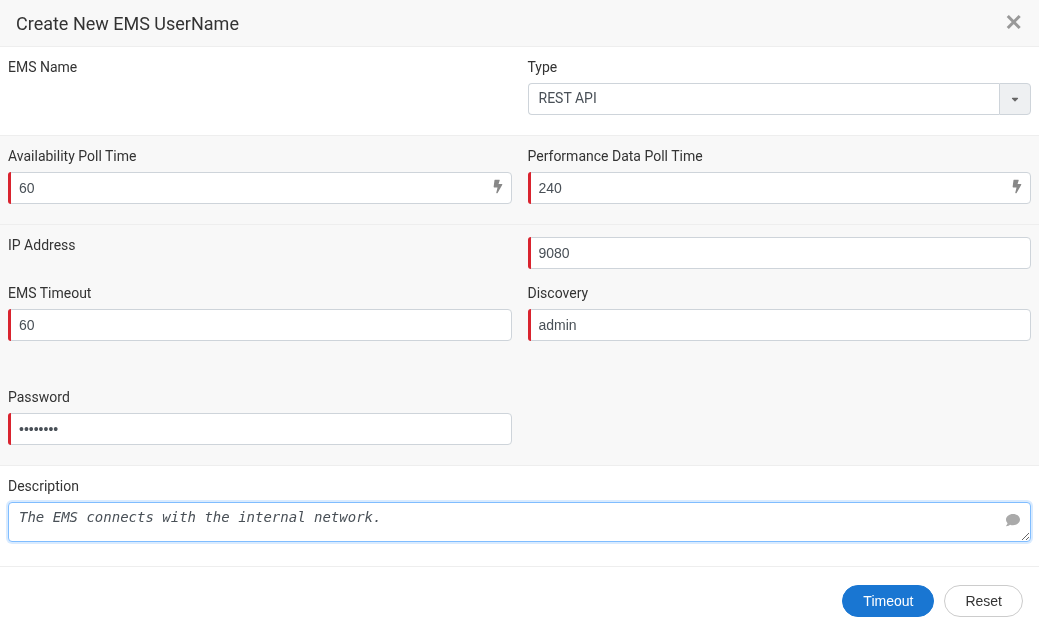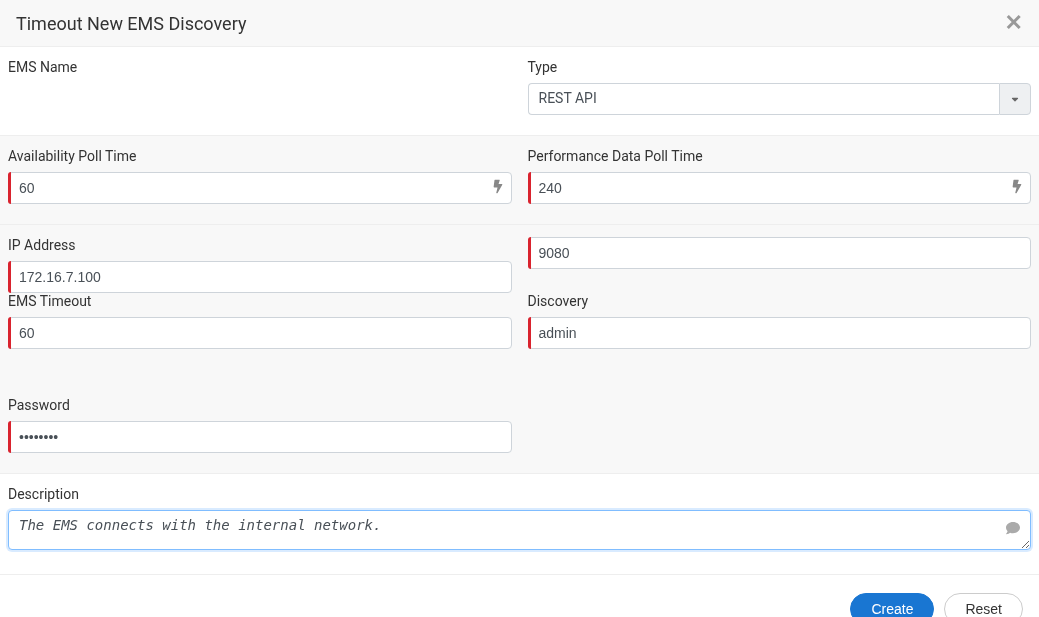--- a/index.html
+++ b/index.html
@@ -149,21 +149,21 @@
       border-color: #ccc;
     }
     .bolt-svg { width:12px; height:14px; fill:#888; }
     .chev-svg { width:10px; height:10px; fill:#666; }
     .comment-svg { width:16px; height:14px; fill:#aaa; }
   </style>
 </head>
 <body>
 
 <div class="modal-header">
-  <div class="modal-title">Timeout New EMS Discovery</div>
+  <div class="modal-title">Create New EMS UserName</div>
   <div class="close-btn">✕</div>
 </div>
 
 <div class="section">
   <div class="col">
     <label class="form-label">EMS Name</label>
   </div>
   <div class="col">
     <label class="form-label">Type</label>
     <div class="select-wrap">
@@ -200,23 +200,20 @@
           </svg>
       </span>
     </div>
   </div>
 </div>
 <div class="divider"></div>
 
 <div class="section gray" style="flex-wrap:wrap; padding-bottom:0;">
   <div class="col" style="flex:0 0 50%; ">
     <label class="form-label">IP Address</label>
-    <div class="input-wrap required">
-      <input class="form-input" value="172.16.7.100" style="">
-    </div>
   </div>
   <div class="col" style="flex:0 0 50%; margin-bottom:16px;">
     <div class="input-wrap required">
       <input class="form-input" value="9080" style="">
     </div>
   </div>
   <div class="col" style="flex:0 0 50%; margin-bottom:16px;">
     <label class="form-label">EMS Timeout</label>
     <div class="input-wrap required">
       <input class="form-input" value="60" style="">
@@ -245,15 +242,15 @@
     <span class="textarea-icon">
       <svg class="comment-svg" viewBox="0 0 512 512">
           <path d="M256 32C114.6 32 0 125.1 0 240c0 49.6 21.4 95 57 130.7-12.5 50.4-54.3 95.3-54.8 95.8-2.2 2.3-2.8 5.7-1.5 8.7S4.8 480 8 480c66.3 0 116-31.8 140.6-51.4 32.7 12.3 69 19.4 107.4 19.4 141.4 0 256-93.1 256-208S397.4 32 256 32z"></path>
         </svg>
     </span>
   </div>
 </div>
 <div class="divider"></div>
 
 <div class="footer">
-  <button class="btn btn-primary">Create</button>
+  <button class="btn btn-primary">Timeout</button>
   <button class="btn btn-secondary">Reset</button>
 </div>
 
 </body></html>

